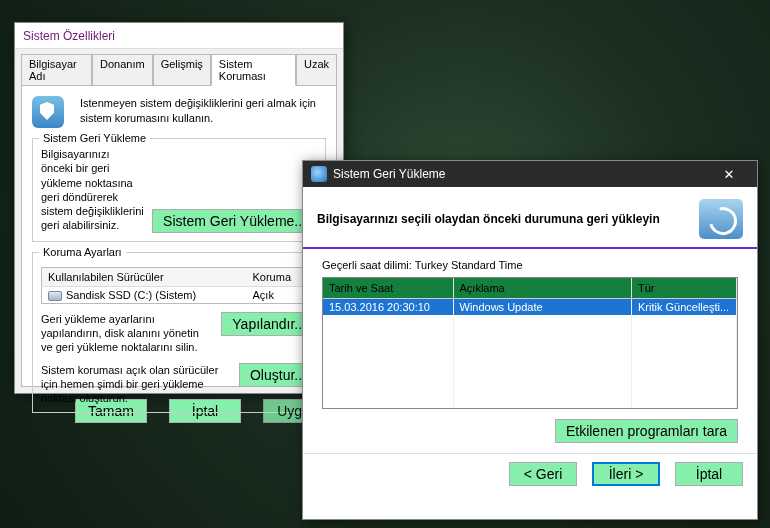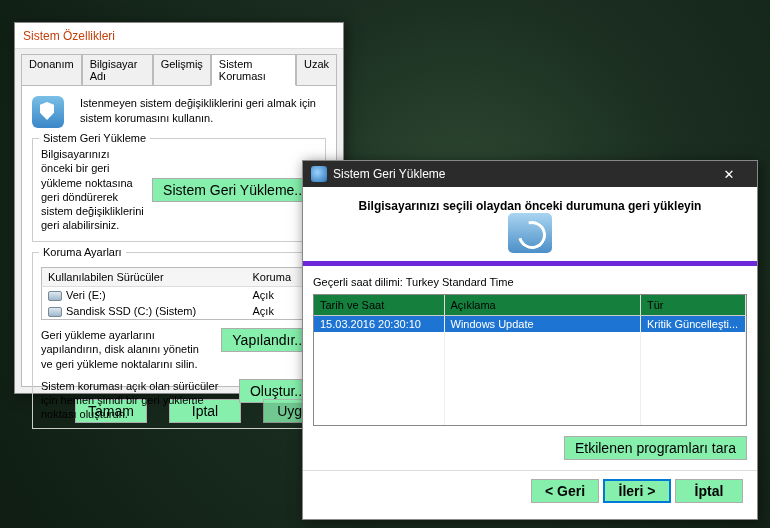--- a/index.html
+++ b/index.html
@@ -29,21 +29,21 @@
   .win-sysprops {
     left: 14px; top: 22px;
     width: 330px; height: 372px;
   }
   .win-sysprops .titlebar {
     height: 26px;
     background: #fff;
     border-bottom: 1px solid #ddd;
     display: flex; align-items: center;
     padding: 0 8px;
-    color: #c2410c;
+    color: #701a75;
     font-size: 12px;
   }
   .tabbar {
     display: flex;
     padding: 4px 6px 0 6px;
     gap: 0;
     background: #f0f0f0;
   }
   .tab {
     padding: 3px 7px;
@@ -97,21 +97,21 @@
   .fieldset .legend {
     position: absolute;
     top: -7px; left: 6px;
     background: #fff;
     padding: 0 4px;
     font-size: 11px;
   }
   .fs-row {
     display: flex;
     gap: 8px;
-    align-items: center;
+    align-items: flex-end;
   }
   .fs-row .txt { flex: 1; line-height: 1.3; }
 
   .btn {
     background: #86efac;
     border: 1px solid #adadad;
     padding: 3px 10px;
     font-size: 14px;
     min-width: 72px;
     text-align: center;
@@ -183,22 +183,21 @@
     width: 16px; height: 16px;
     margin-right: 6px;
     background: radial-gradient(circle at 40% 40%, #9bd3ff, #2a72b5);
     border-radius: 3px;
   }
 
   .restore-header {
     display: flex;
     align-items: center;
     padding: 12px 14px 8px 14px;
-    border-bottom: 5px solid #6d28d9;
-    flex-direction: column;
+    border-bottom: 2px solid #6d28d9;
   }
   .restore-header .headline {
     font-weight: bold;
     font-size: 12px;
     flex: 1;
   }
   .restore-big-icon {
     width: 44px; height: 40px;
     background: linear-gradient(#a9d4f0, #4c8fc8);
     border-radius: 5px;
@@ -208,21 +207,21 @@
     content: "";
     position: absolute; left: 10px; top: 8px;
     width: 22px; height: 22px;
     border: 3px solid #fff;
     border-radius: 50%;
     border-left-color: transparent;
     transform: rotate(30deg);
   }
 
   .restore-body {
-    padding: 10px 10px;
+    padding: 10px 19px;
   }
   .tzline { margin-bottom: 6px; }
 
   .rptable {
     width: 100%;
     border: 1px solid #888;
     border-collapse: collapse;
     font-size: 11px;
   }
   .rptable thead th {
@@ -255,38 +254,37 @@
   .scanbtn-row {
     display: flex; justify-content: flex-end;
     margin-top: 10px;
   }
 
   .wizard-buttons {
     border-top: 1px solid #ddd;
     padding: 8px 14px;
     display: flex;
     justify-content: flex-end;
-    gap: 4px;
-    font-weight: bold;
+    gap: 15px;
   }
   .wizard-buttons .btn { min-width: 68px; }
   .btn.default { border: 2px solid #0078d7; padding: 2px 9px; }
 
 </style>
 </head>
 <body>
 
 <div class="window win-sysprops">
   <div class="titlebar">
     <span>Sistem Özellikleri</span>
   </div>
 
   <div class="tabbar">
+    <div class="tab">Bilgisayar Adı</div>
     <div class="tab">Donanım</div>
-    <div class="tab">Bilgisayar Adı</div>
     <div class="tab">Gelişmiş</div>
     <div class="tab active">Sistem Koruması</div>
     <div class="tab">Uzak</div>
   </div>
 
   <div class="tabcontent">
     <div class="toprow">
       <div class="shield-icon"></div>
       <div style="line-height:1.35">Istenmeyen sistem değişikliklerini geri almak için sistem korumasını kullanın.</div>
     </div>
@@ -303,24 +301,20 @@
       <div class="legend">Koruma Ayarları</div>
 
       <table class="drivetable">
         <thead>
           <tr>
             <th>Kullanılabilen Sürücüler</th>
             <th style="width:70px">Koruma</th>
           </tr>
         </thead>
         <tbody>
-          <tr>
-            <td><span class="drive-icon"></span><span>Veri (E:)</span></td>
-            <td>Açık</td>
-          </tr>
           <tr>
             <td><span class="drive-icon"></span><span>Sandisk SSD (C:) (Sistem)</span></td>
             <td>Açık</td>
           </tr>
         </tbody>
       </table>
 
       <div class="bottomline">
         <div class="txt">Geri yükleme ayarlarını yapılandırın, disk alanını yönetin ve geri yükleme noktalarını silin.</div>
         <div class="btn">Yapılandır...</div>

